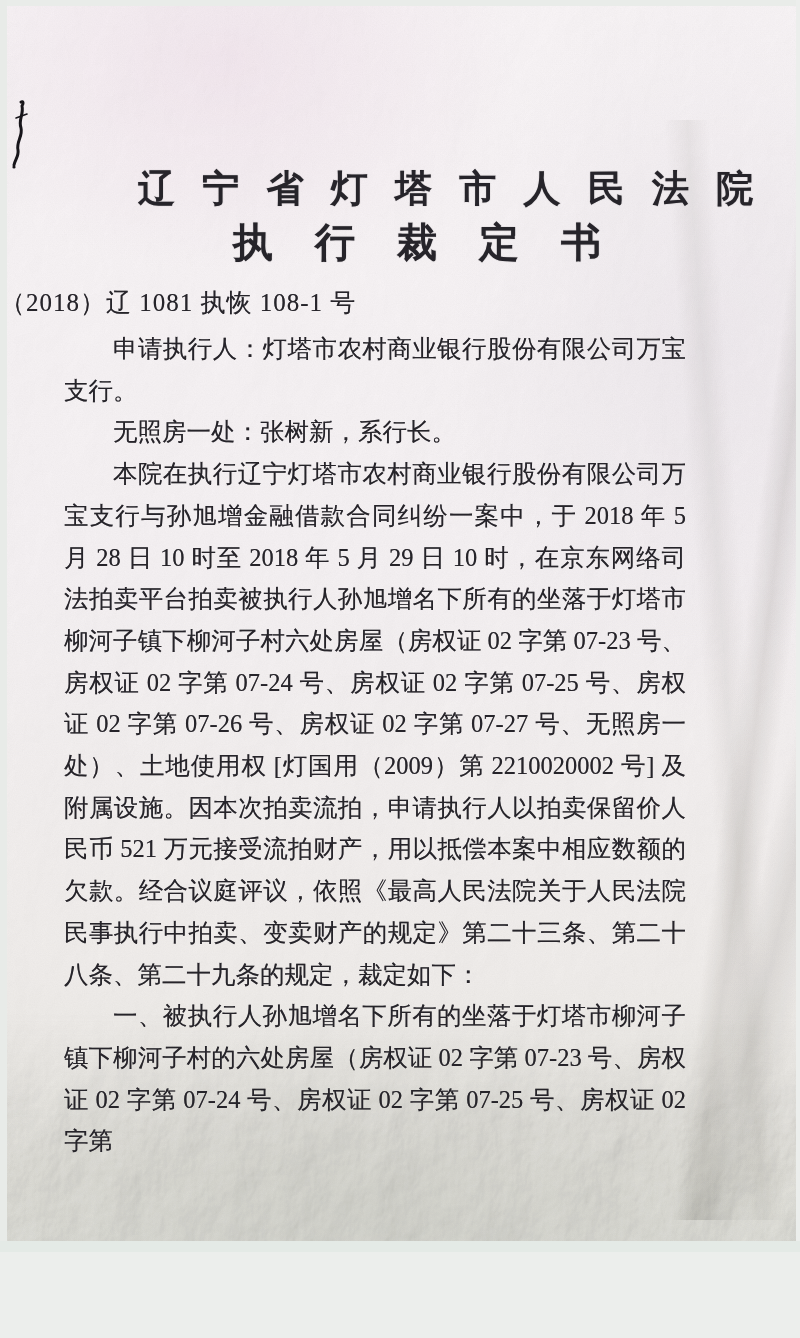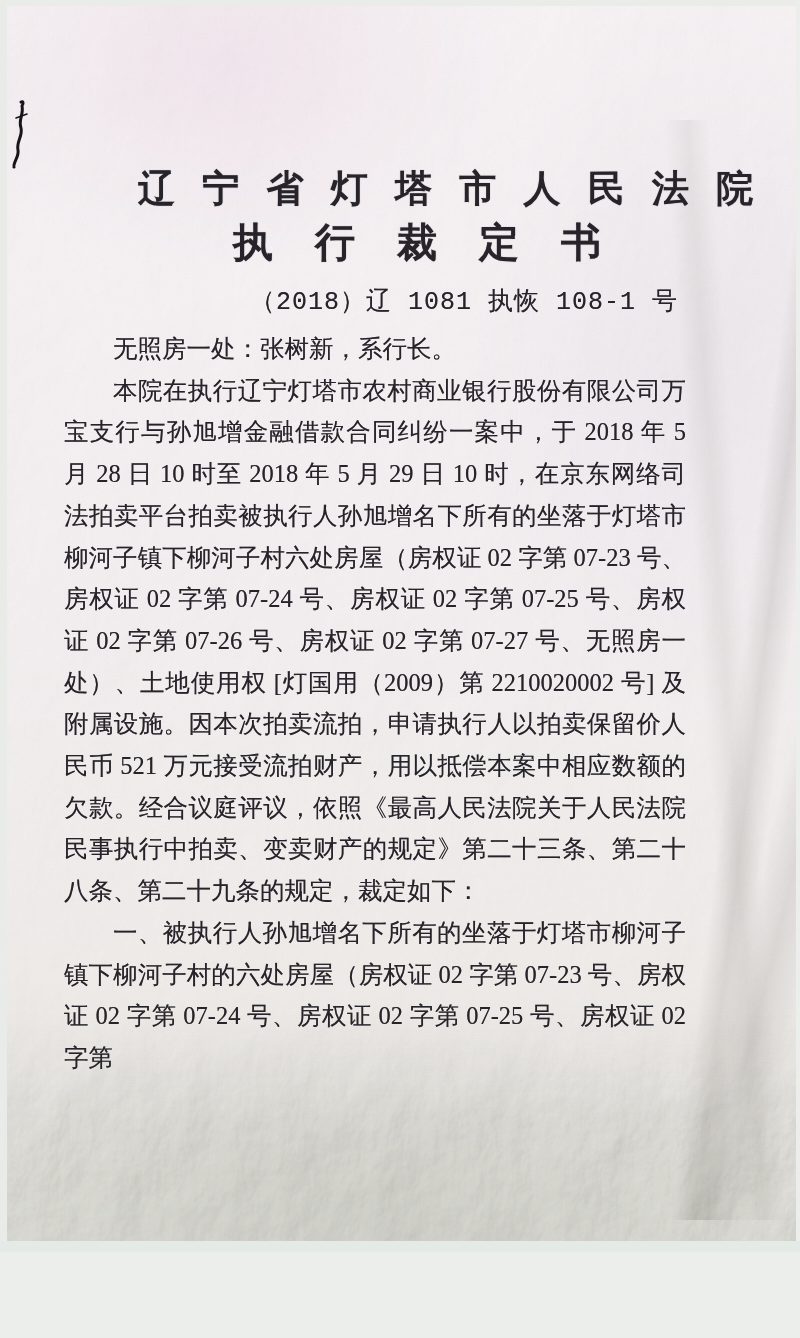--- a/index.html
+++ b/index.html
@@ -55,25 +55,23 @@
     text-shadow: 0 0 1px rgba(30,28,32,.45);
   }
   .doc-title {
     margin: 16px 0 0 233px;
     font-size: 40px; line-height: 1; font-weight: bold;
     letter-spacing: 16px; white-space: nowrap;
     text-shadow: 0 0 1px rgba(30,28,32,.45);
   }
   .case-number {
     margin-top: 26px; padding-right: 122px;
-    text-align: right;
     font-size: 25px; line-height: 28px;
     letter-spacing: 1px;
     text-shadow: 0 0 .6px rgba(35,33,38,.5);
-    font-family: Liberation Mono, monospace;
   }
   .doc-body {
     margin: 11px 114px 0 64px;
     font-size: 24.5px; line-height: 41.7px;
     text-align: justify;
     text-shadow: 0 0 .6px rgba(35,33,38,.5);
   }
   .doc-body p { margin: 0; text-indent: 2em; }
 </style>
 </head>
@@ -135,19 +133,20 @@
   </div>
 
   <div class="content">
     <h1 class="court-name">辽 宁 省 灯 塔 市 人 民 法 院</h1>
 
     <h2 class="doc-title">执 行 裁 定 书</h2>
 
     <div class="case-number">（2018）辽 1081 执恢 108-1 号</div>
 
     <div class="doc-body">
+      <p>申请执行人：灯塔市农村商业银行股份有限公司万宝支行。</p>
       <p>无照房一处：张树新，系行长。</p>
       <p>本院在执行辽宁灯塔市农村商业银行股份有限公司万宝支行与孙旭增金融借款合同纠纷一案中，于 2018 年 5 月 28 日 10 时至 2018 年 5 月 29 日 10 时，在京东网络司法拍卖平台拍卖被执行人孙旭增名下所有的坐落于灯塔市柳河子镇下柳河子村六处房屋（房权证 02 字第 07-23 号、房权证 02 字第 07-24 号、房权证 02 字第 07-25 号、房权证 02 字第 07-26 号、房权证 02 字第 07-27 号、无照房一处）、土地使用权 [灯国用（2009）第 2210020002 号] 及附属设施。因本次拍卖流拍，申请执行人以拍卖保留价人民币 521 万元接受流拍财产，用以抵偿本案中相应数额的欠款。经合议庭评议，依照《最高人民法院关于人民法院民事执行中拍卖、变卖财产的规定》第二十三条、第二十八条、第二十九条的规定，裁定如下：</p>
       <p>一、被执行人孙旭增名下所有的坐落于灯塔市柳河子镇下柳河子村的六处房屋（房权证 02 字第 07-23 号、房权证 02 字第 07-24 号、房权证 02 字第 07-25 号、房权证 02 字第</p>
     </div>
   </div>
 
 </div>
 
 </body></html>

